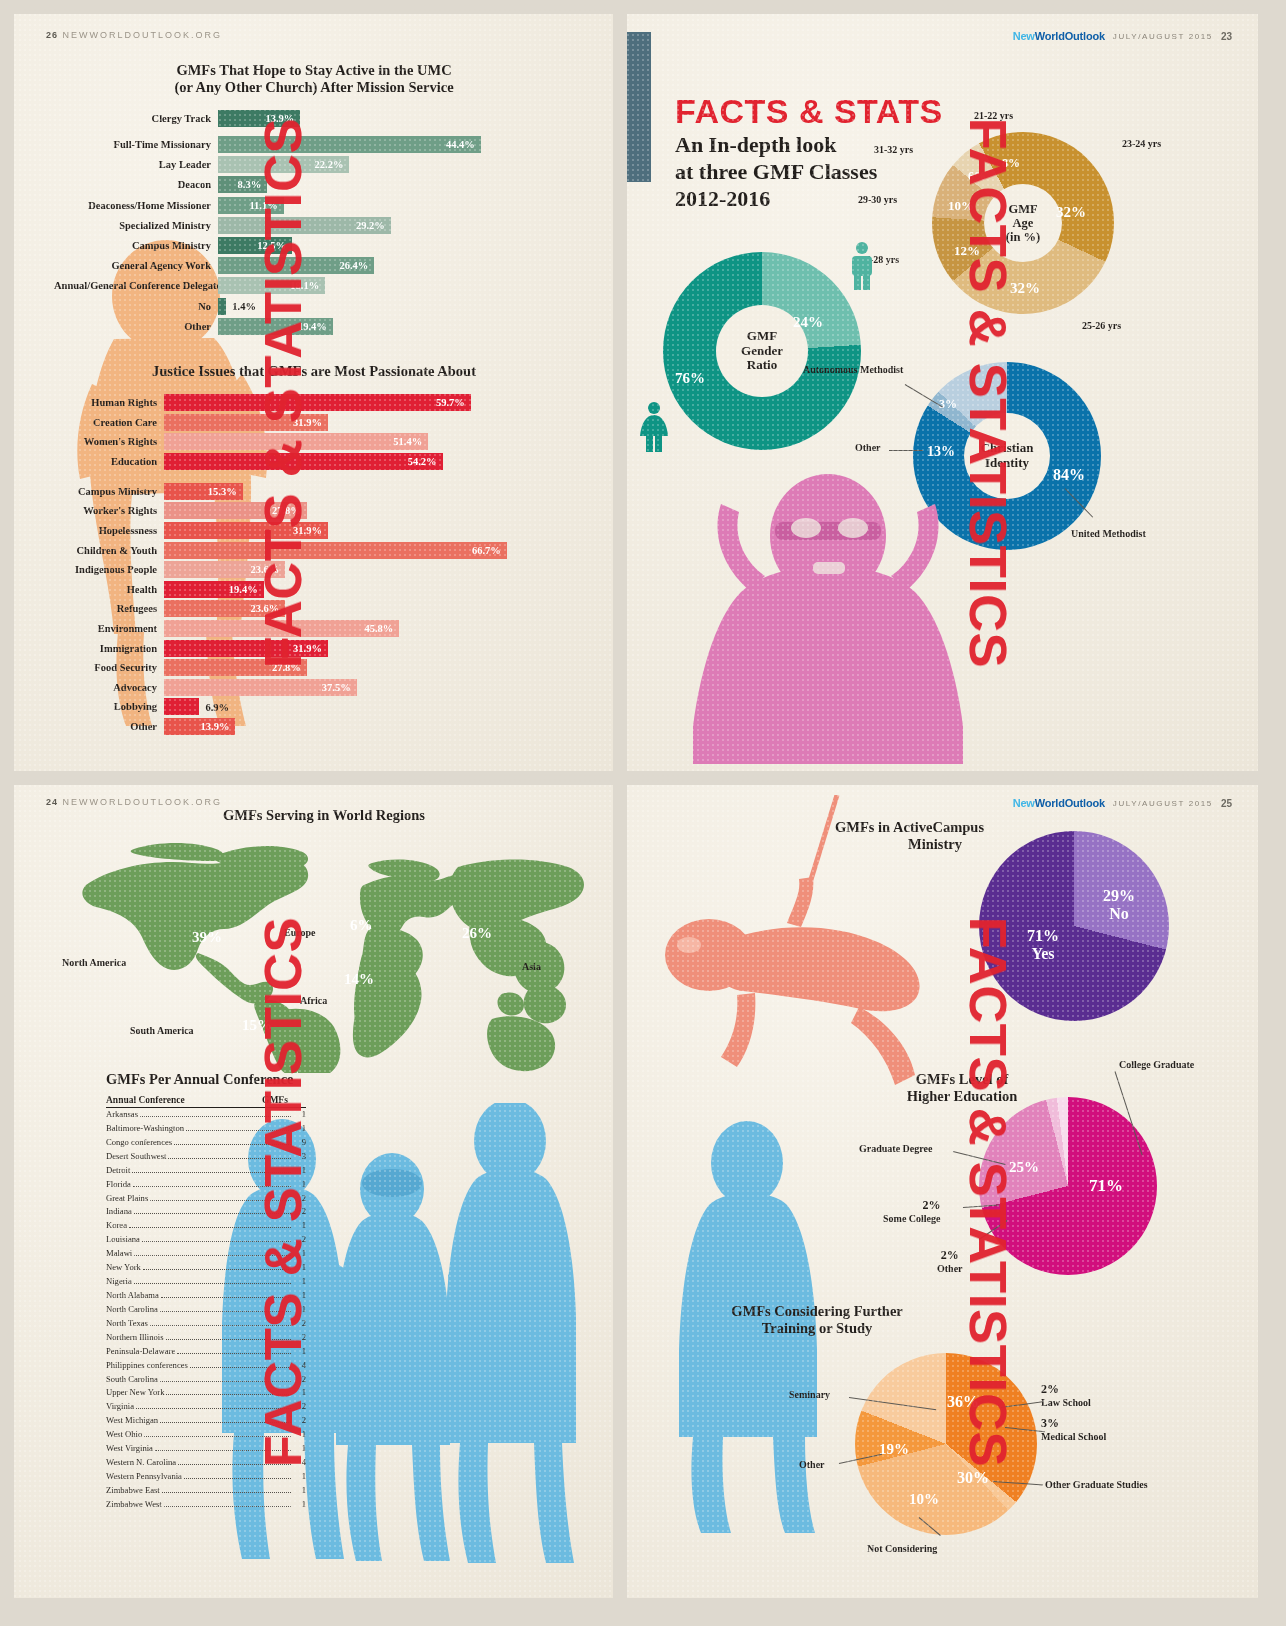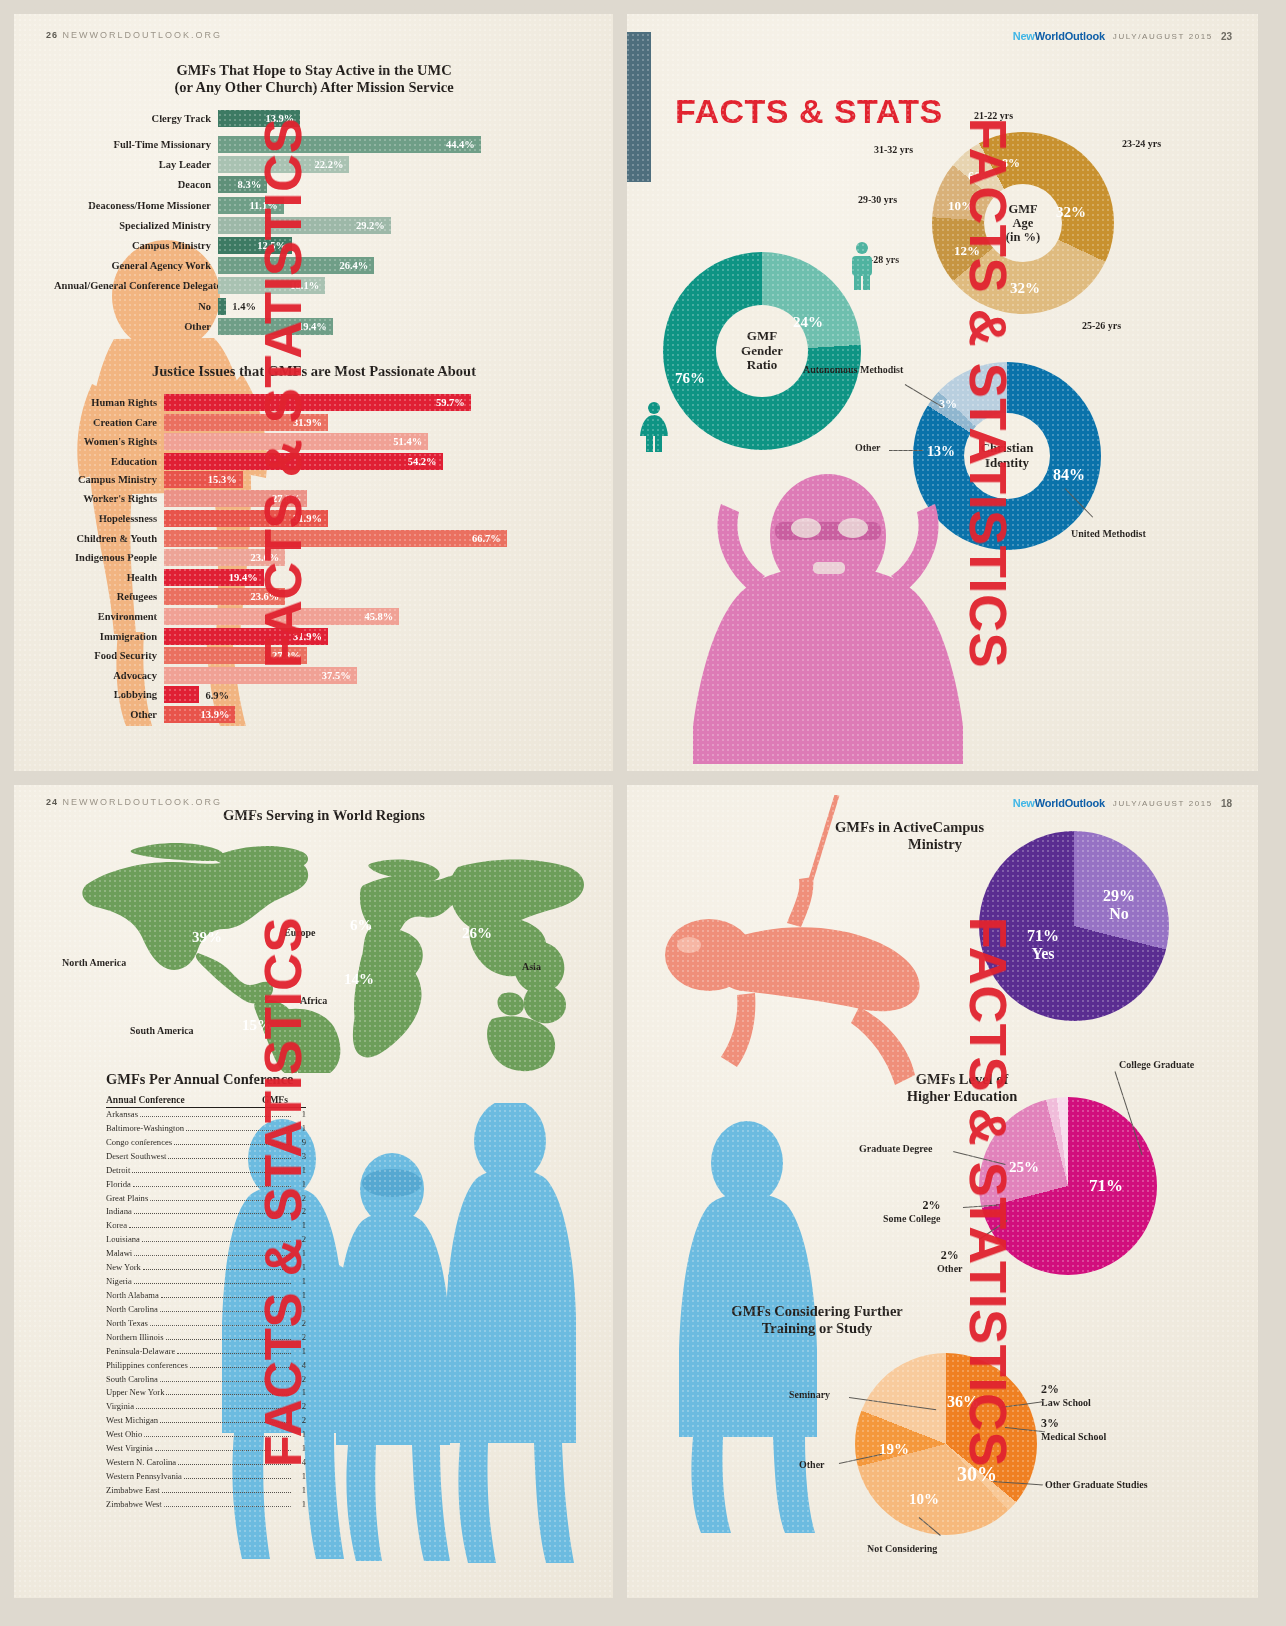--- a/index.html
+++ b/index.html
@@ -261,21 +261,21 @@
           </div>
         </div>
         <div class="brow" style="height: 17px; margin-bottom: 2.6px;">
           <div class="blabel" style="width: 100px;">Women's Rights</div>
           <div class="btrack">
             <div class="bfill" style="width: 71.3889%; background: rgb(240, 161, 149);">
               <span class="bval">51.4%</span>
             </div>
           </div>
         </div>
-        <div class="brow" style="height: 17px; margin-bottom: 1px;">
+        <div class="brow" style="height: 17px; margin-bottom: 13px;">
           <div class="blabel" style="width: 100px;">Education</div>
           <div class="btrack">
             <div class="bfill" style="width: 75.2778%; background: rgb(224, 31, 52);">
               <span class="bval">54.2%</span>
             </div>
           </div>
         </div>
         <div class="brow" style="height: 17px; margin-bottom: 2.6px;">
           <div class="blabel" style="width: 100px;">Campus Ministry</div>
           <div class="btrack">
@@ -391,20 +391,25 @@
       <span class="nwo">
         <span class="n">New</span><span class="w">World</span><span class="o">Outlook</span>
       </span>
       <span class="issue">JULY/AUGUST 2015</span>
       <span class="pgnum">23</span>
     </div>
 
     <div class="vfacts r">FACTS &amp; STATISTICS</div>
 
     <div class="fs-head" style="left:48px; top:78px;">FACTS &amp; STATS</div>
+    <div class="fs-sub" style="left:48px; top:118px;">
+      <div>An In-depth look</div>
+      <div>at three GMF Classes</div>
+      <div>2012-2016</div>
+    </div>
 
     <div style="position:absolute; left:305px; top:118px; width:182px; height:182px;">
       <div class="donut" id="donut-age" style="inset: 0px; background: conic-gradient(rgb(200, 145, 47) 0deg, rgb(200, 145, 47) 115.2deg, rgb(223, 187, 127) 115.2deg, rgb(223, 187, 127) 230.4deg, rgb(198, 149, 66) 230.4deg, rgb(198, 149, 66) 273.6deg, rgb(217, 177, 121) 273.6deg, rgb(217, 177, 121) 309.6deg, rgb(231, 212, 176) 309.6deg, rgb(231, 212, 176) 331.2deg, rgb(200, 145, 47) 331.2deg, rgb(200, 145, 47) 360deg);"></div>
       <div class="dhole" style="width:78px; height:78px;">
         <span style="font-size:12.5px;">
           <span>GMF</span><br>
           <span>Age</span><br>
           <span>(in %)</span>
         </span>
       </div>
@@ -725,21 +730,21 @@
     </div>
   </div>
 
   <div class="page pg-br">
 
     <div class="folio right" style="top:12px;">
       <span class="nwo">
         <span class="n">New</span><span class="w">World</span><span class="o">Outlook</span>
       </span>
       <span class="issue">JULY/AUGUST 2015</span>
-      <span class="pgnum">18</span>
+      <span class="pgnum">25</span>
     </div>
 
     <div class="vfacts r">FACTS &amp; STATISTICS</div>
 
     <div class="fig" style="left:10px; top:10px; width:330px; height:340px;">
       <svg width="330" height="340" viewBox="0 0 330 340">
         <g stroke="#ef8f7a" stroke-width="5" fill="none">
           <path d="M200 0 L160 130"></path>
         </g>
         <g fill="#ef8f7a">
@@ -800,21 +805,21 @@
       <div class="lline" style="left:0px; top:142px; width:34px; transform:rotate(-34deg);"></div>
     </div>
     <div class="ctitle" style="position:absolute; left:240px; top:286px; width:190px; font-size:14.5px;">
       <div>GMFs Level of</div>
       <div>Higher Education</div>
     </div>
 
     <div style="position:absolute; left:228px; top:568px; width:182px; height:182px;">
       <div class="donut" id="pie-training" style="inset: 0px; background: conic-gradient(rgb(239, 128, 34) 0deg, rgb(239, 128, 34) 129.6deg, rgb(248, 199, 148) 129.6deg, rgb(248, 199, 148) 136.8deg, rgb(246, 185, 124) 136.8deg, rgb(246, 185, 124) 147.6deg, rgb(246, 185, 124) 147.6deg, rgb(246, 185, 124) 255.6deg, rgb(244, 152, 60) 255.6deg, rgb(244, 152, 60) 291.6deg, rgb(248, 203, 157) 291.6deg, rgb(248, 203, 157) 360deg);"></div>
       <div class="pslice-lbl" style="font-size:16px; left:92px; top:40px;">36%</div>
-      <div class="pslice-lbl" style="font-size:20px; left:102px; top:110px;">30%</div>
+      <div class="pslice-lbl" style="font-size:16px; left:102px; top:116px;">30%</div>
       <div class="pslice-lbl" style="font-size:15px; left:54px; top:138px;">10%</div>
       <div class="pslice-lbl" style="font-size:15px; left:24px; top:88px;">19%</div>
 
       <div class="leader" style="left:-66px; top:36px;">Seminary</div>
       <div class="lline" style="left:-6px; top:44px; width:88px; transform:rotate(8deg);"></div>
 
       <div class="leader" style="left:186px; top:30px;">
         <div style="font-size:12px;">2%</div>
         <div>Law School</div>
       </div>

